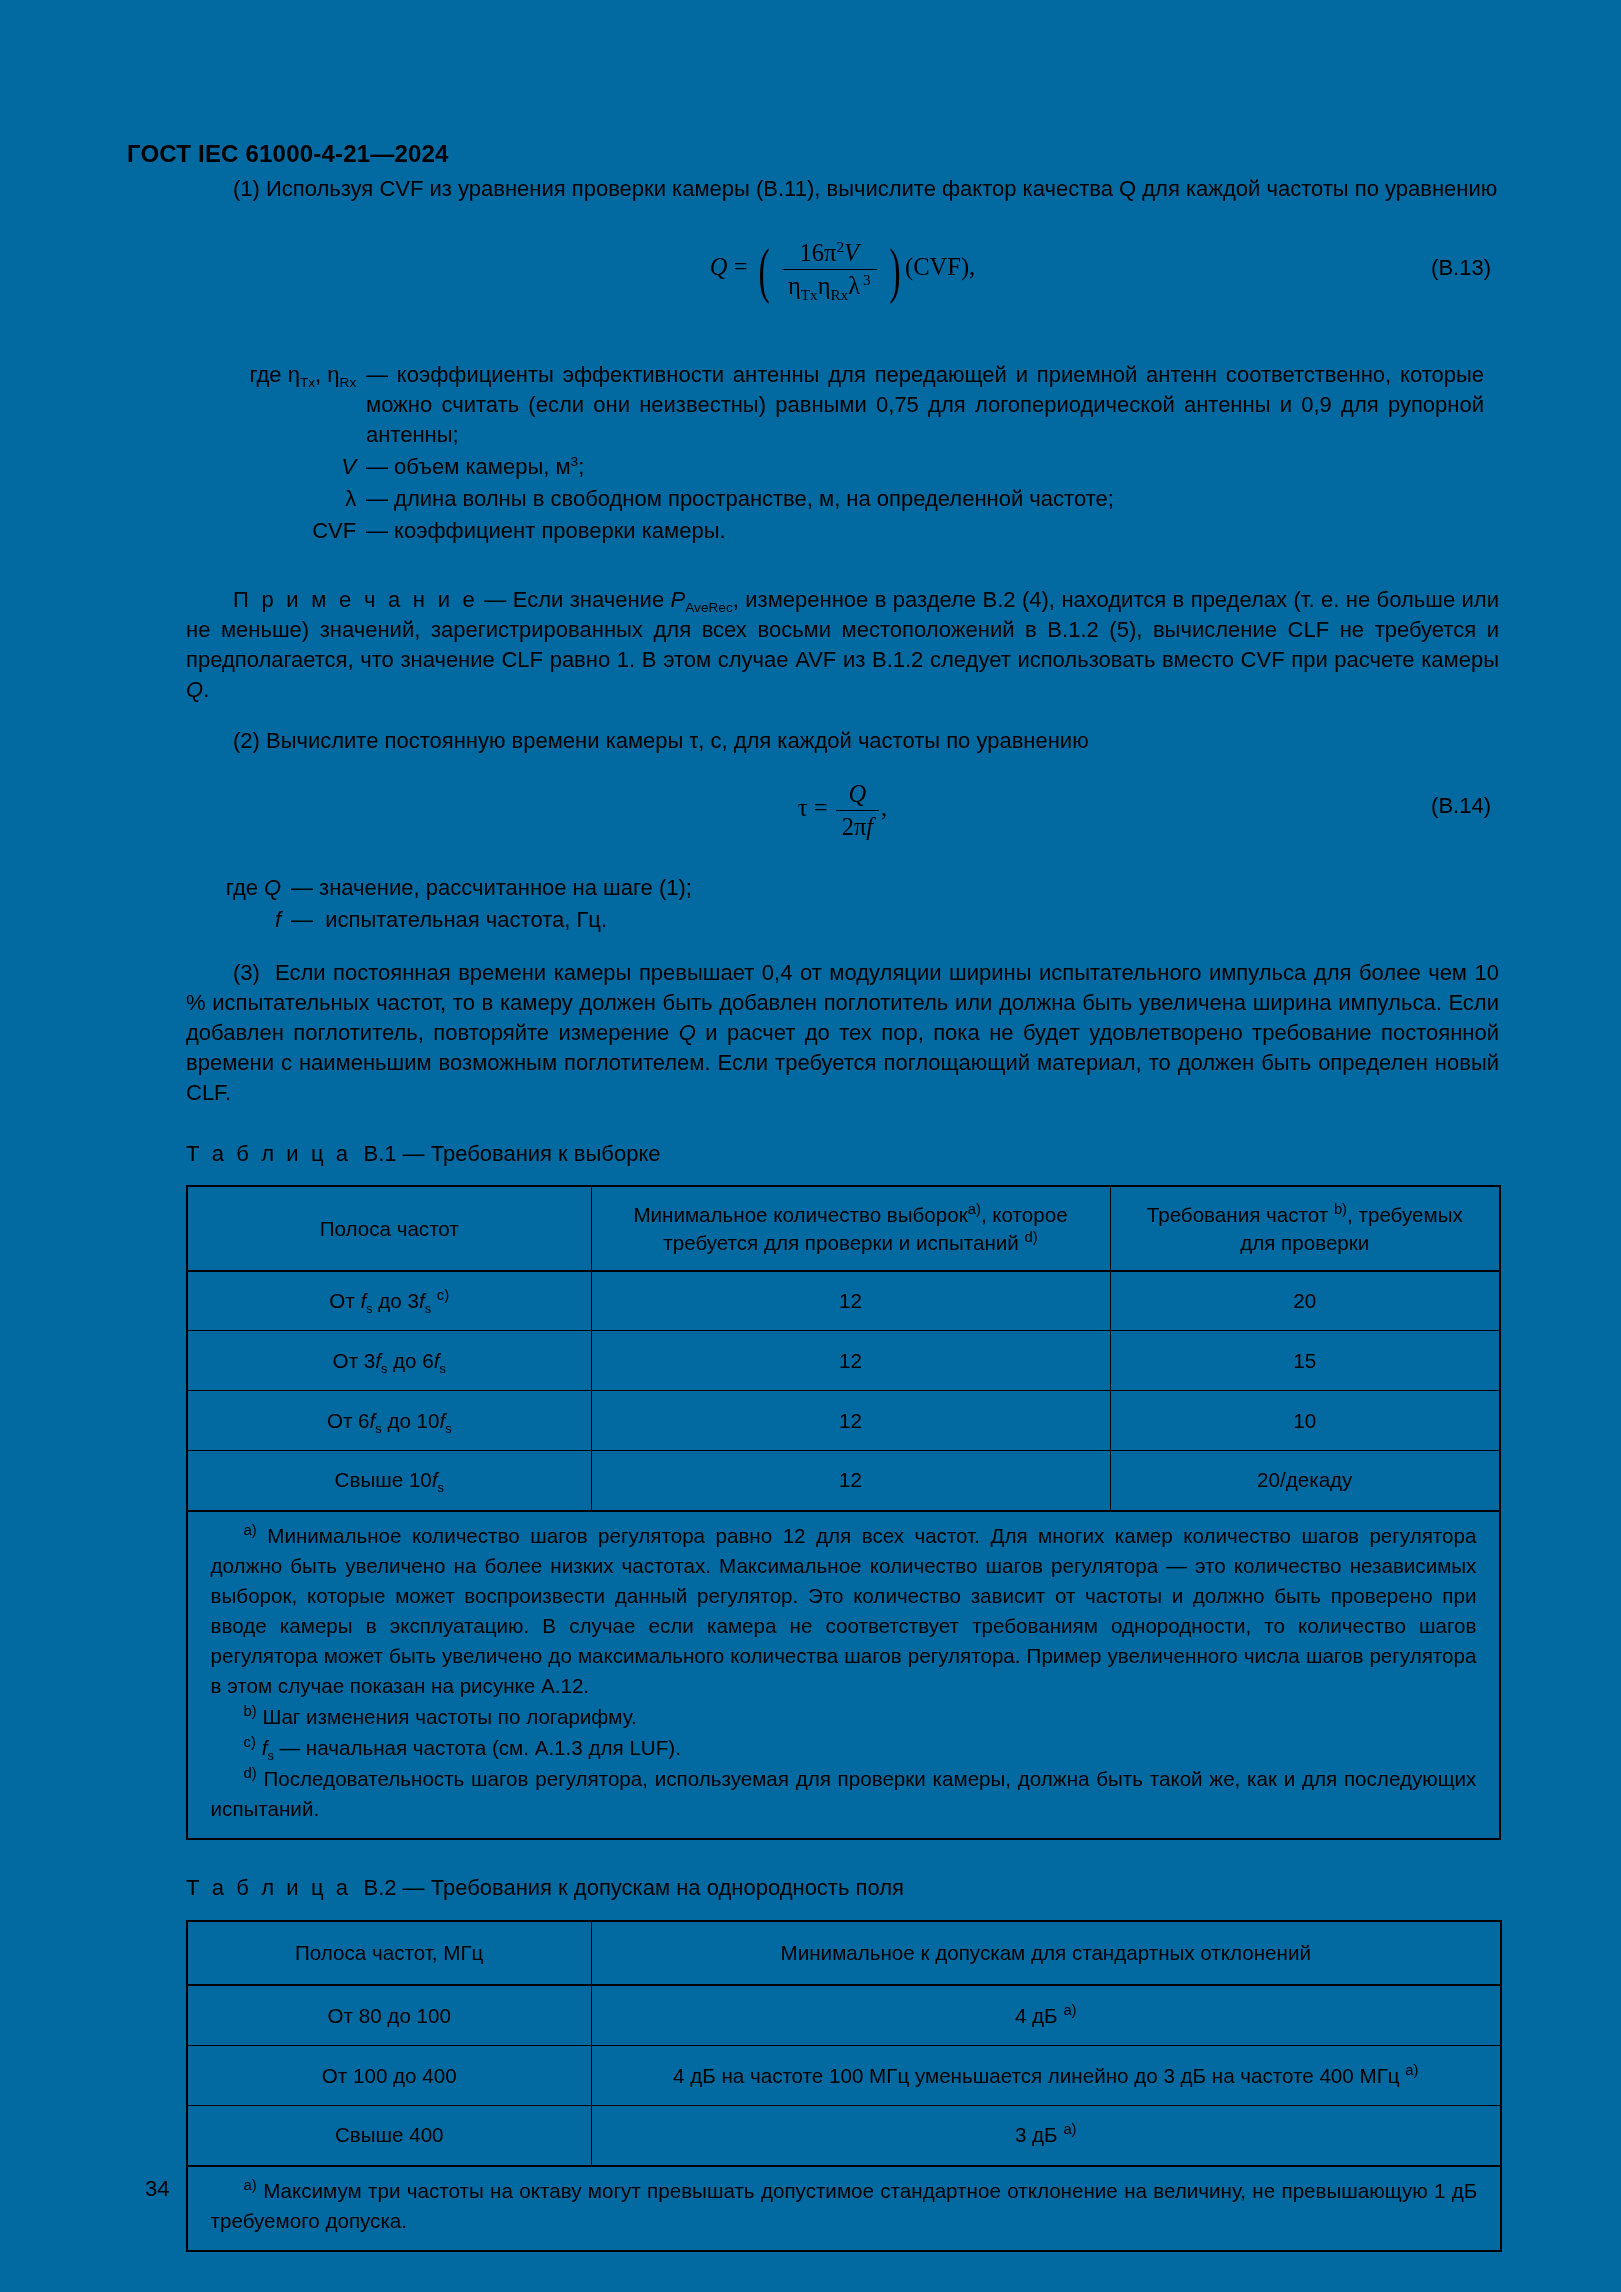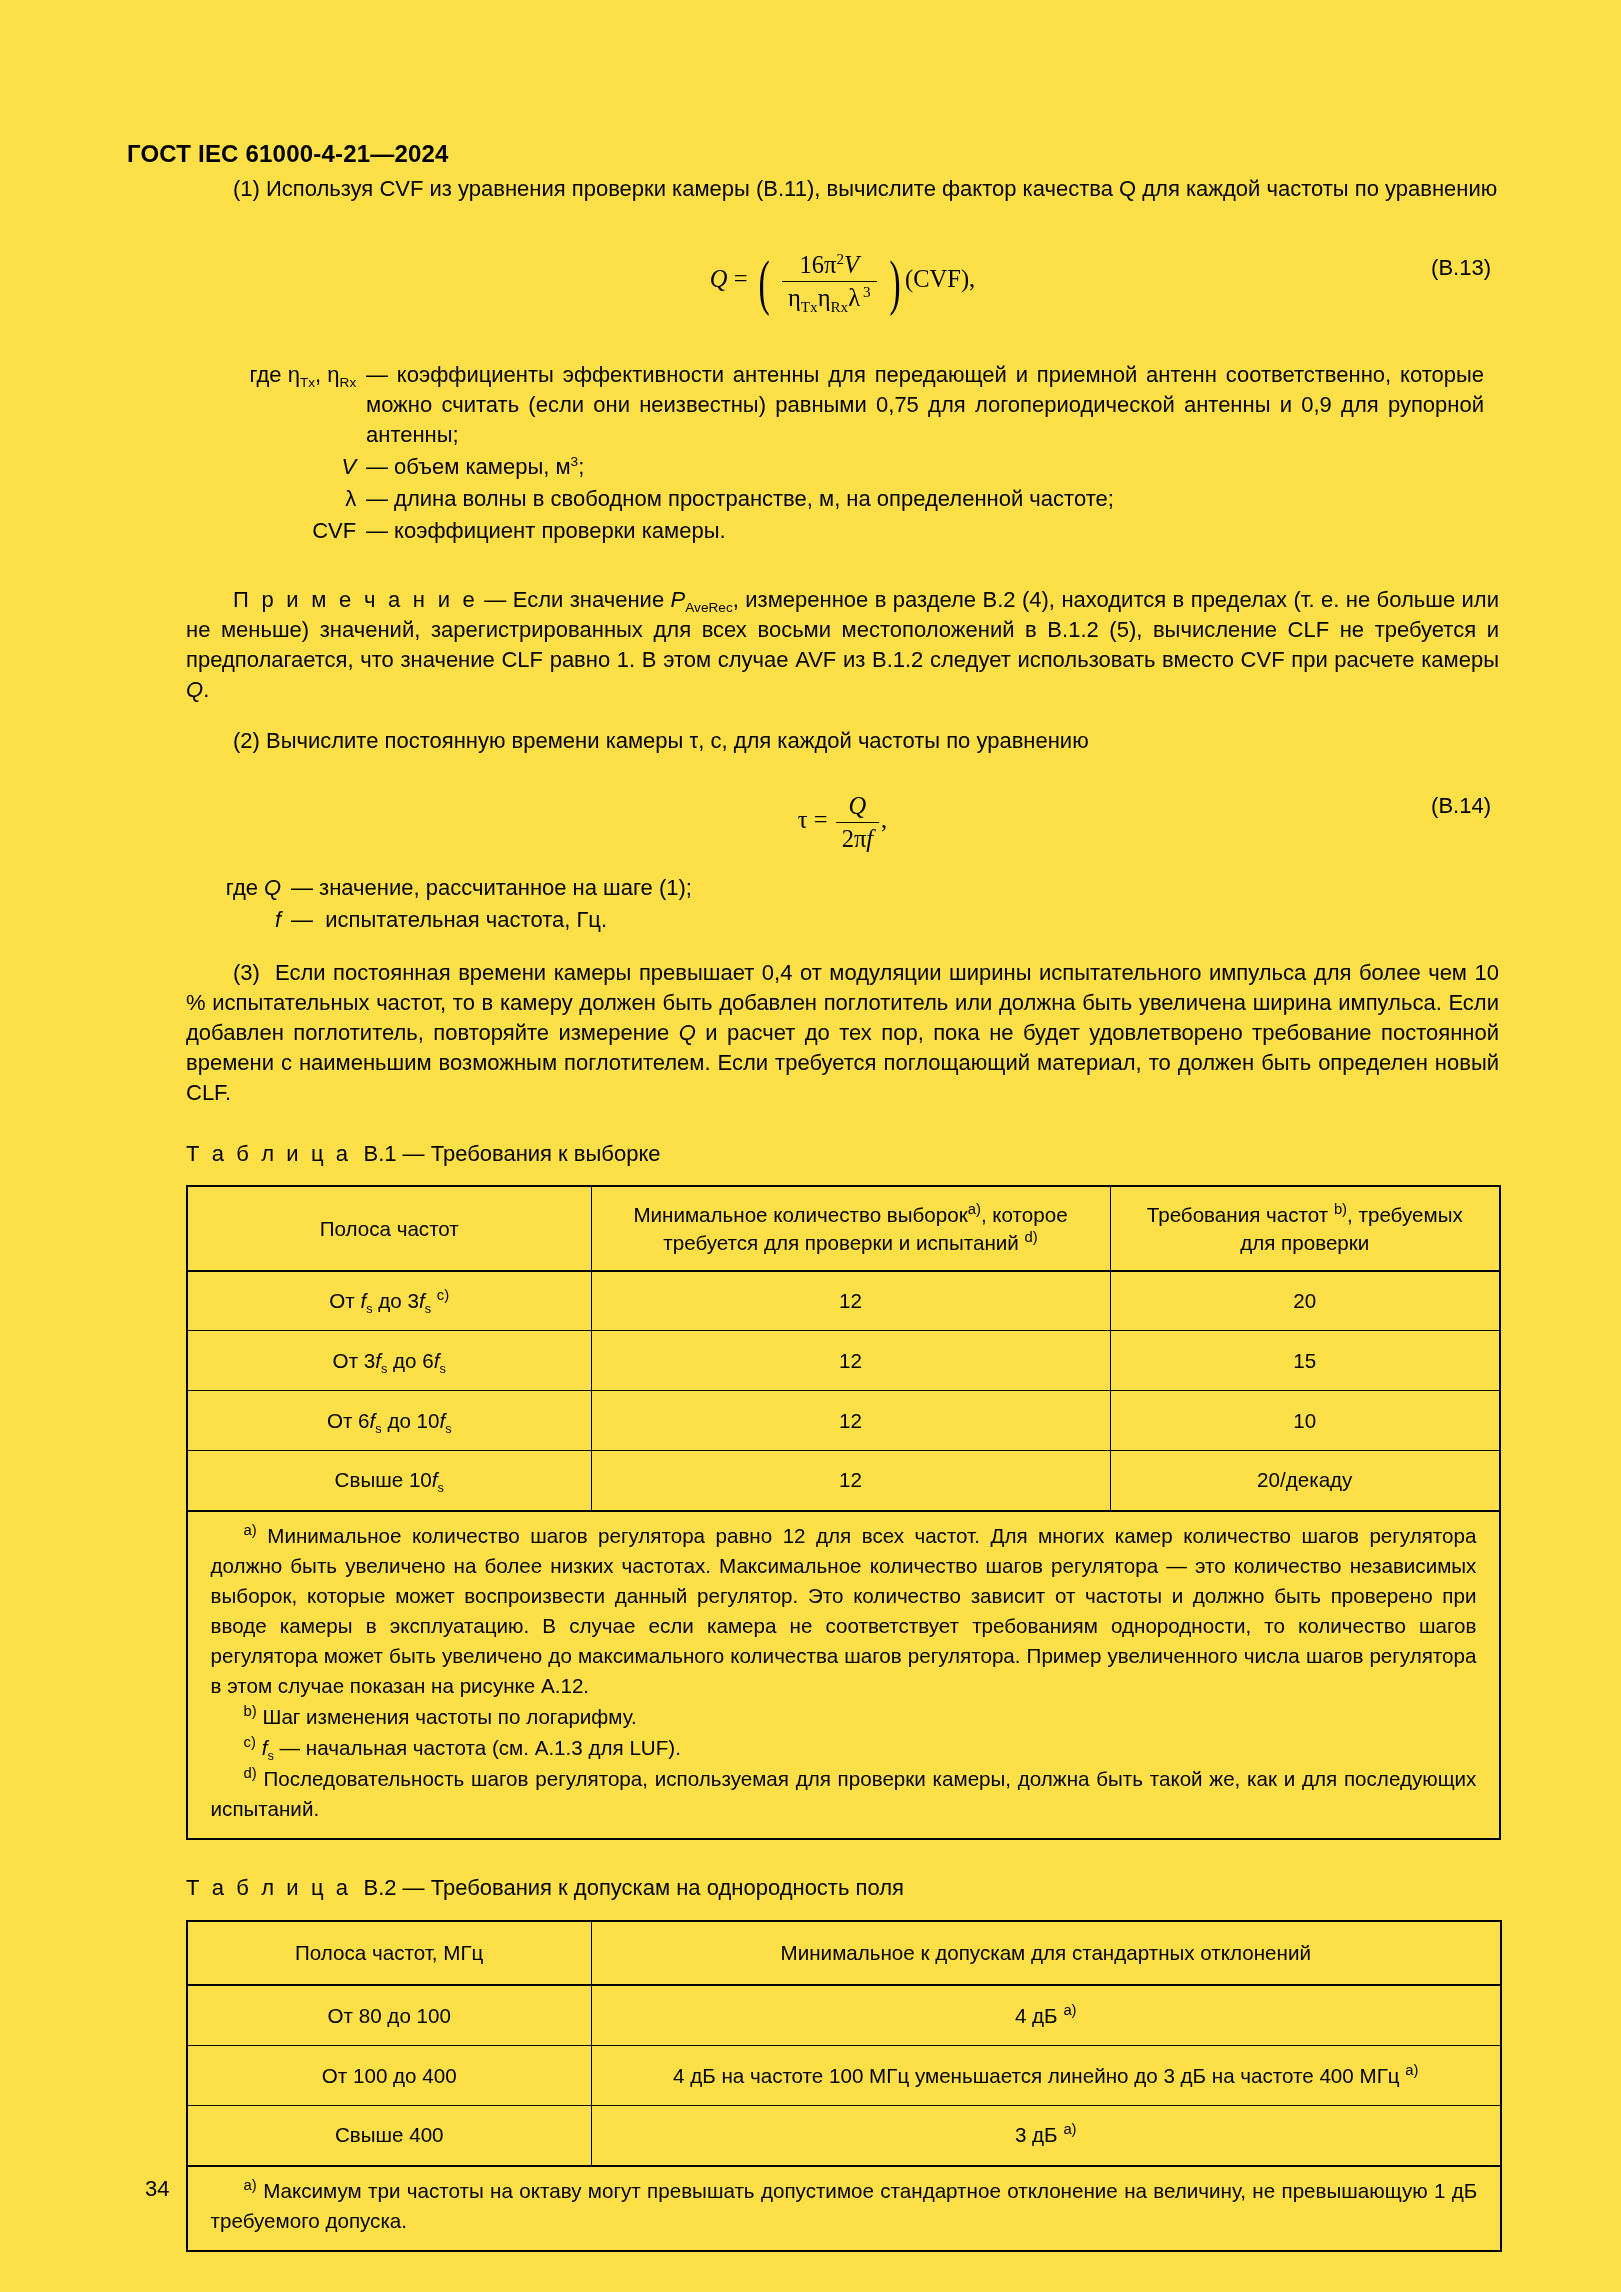--- a/index.html
+++ b/index.html
@@ -4,21 +4,21 @@
 <style>
   html, body {
     margin: 0;
     padding: 0;
     background: #ffffff;
   }
   .page {
     position: relative;
     width: 1621px;
     height: 2293px;
-    background: #fde047;
+    background: #0369a1;
     font-family: "Liberation Sans", sans-serif;
     color: #000000;
     overflow: hidden;
   }
   .content {
     position: absolute;
     left: 186px;
     top: 0;
     width: 1313px;
   }
@@ -61,21 +61,21 @@
   .eqno {
     position: absolute;
     right: 8px;
     font-family: "Liberation Sans", sans-serif;
     font-size: 22px;
   }
   .ital { font-style: italic; }
   .frac {
     display: inline-block;
     vertical-align: middle;
-    margin: 12px 2px;
+    margin: 0 2px;
   }
   .frac > .num { display: block; padding: 0 5.9px 2px 5.9px; }
   .frac > .den {
     display: block;
     border-top: 1.6px solid #000;
     padding: 2px 5.9px 0 5.9px;
   }
   .paren {
     display: inline-block;
     vertical-align: middle;

